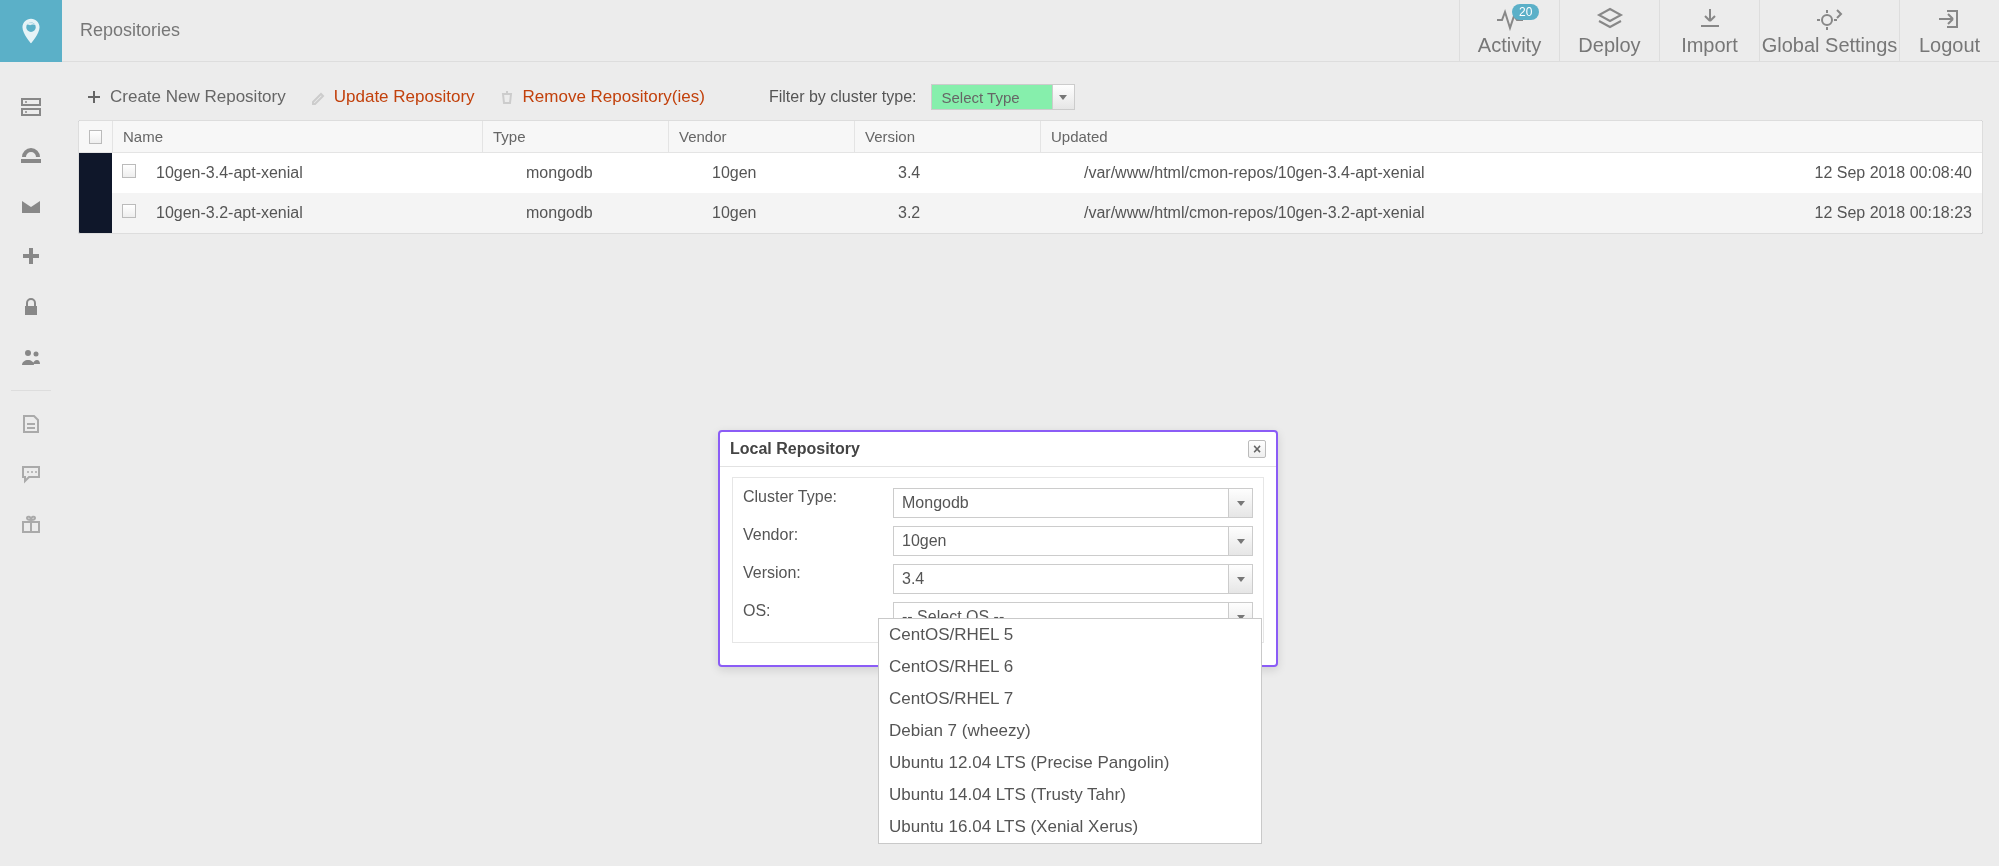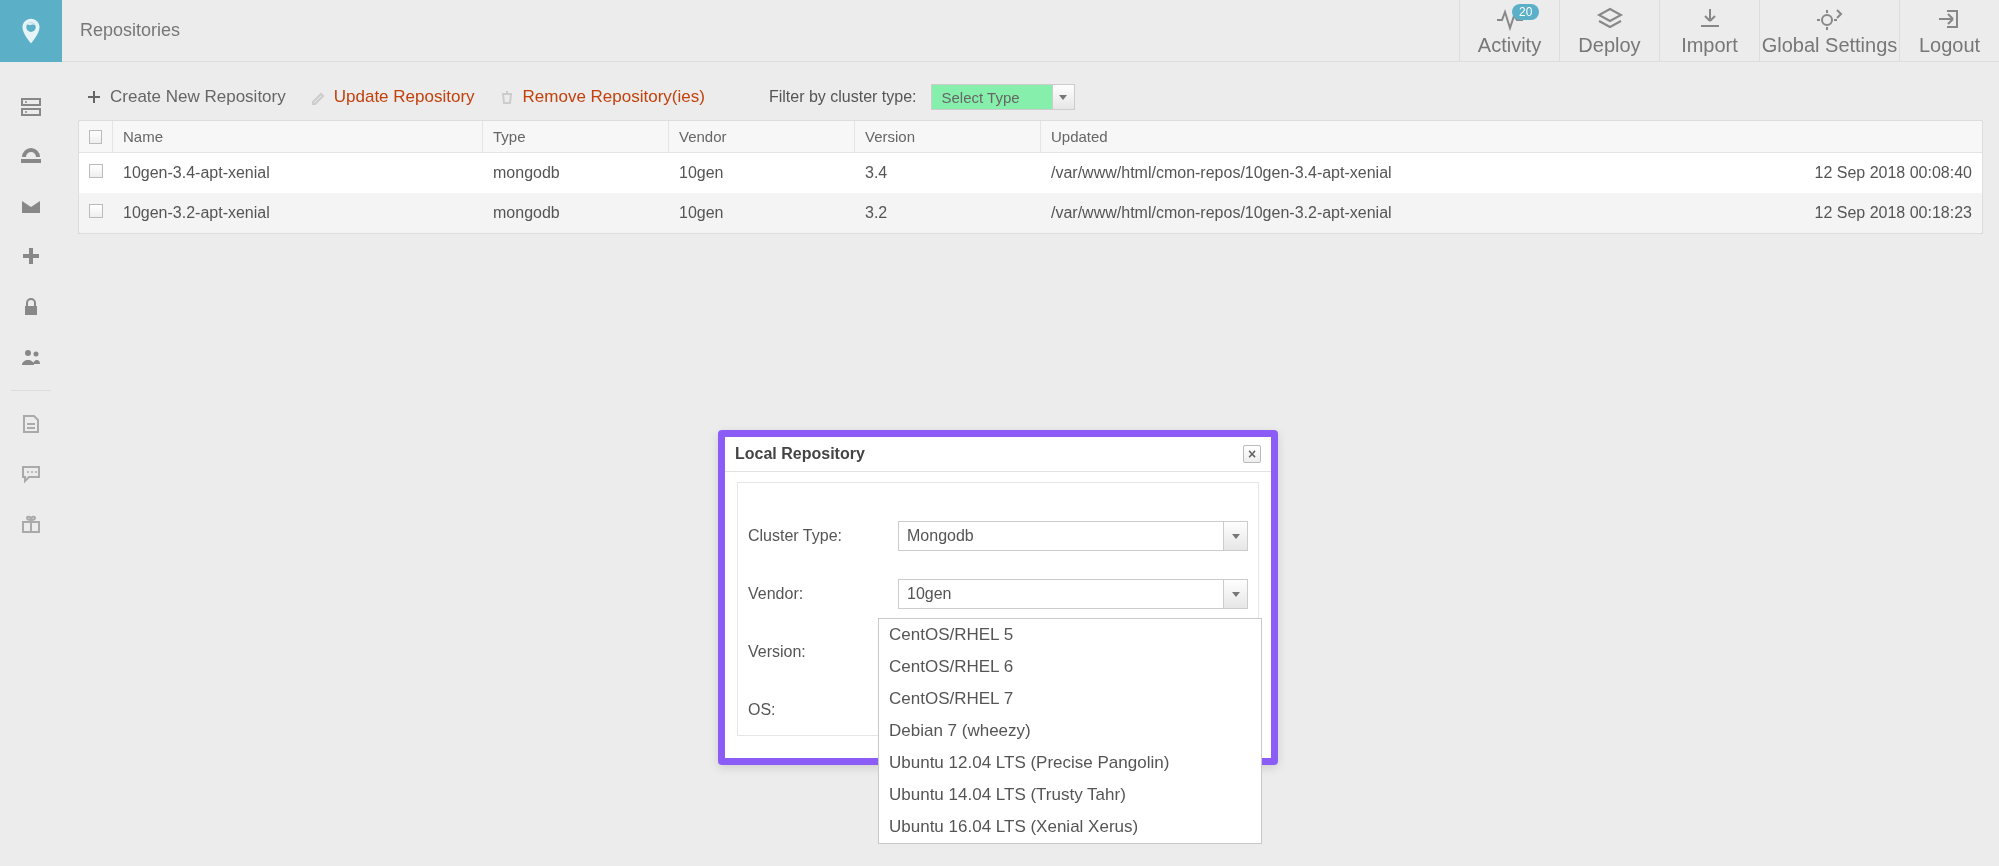--- a/index.html
+++ b/index.html
@@ -35,42 +35,42 @@
 .filter-wrap { display: flex; align-items: center; gap: 14px; margin-left: 40px;}
 .select-box { display: flex; align-items: center; background: #86efac; border: 1px solid #ccc; height: 26px; font-size: 15px; color: #666; }
 .select-box .sb-text { padding: 0 10px; min-width: 120px; }
 .select-box .sb-btn { width: 22px; height: 100%; border-left: 1px solid #ccc; background: linear-gradient(#fefefe,#e6e6e6); display: flex; align-items: center; justify-content: center; }
 .select-box .sb-btn::after { content: ""; border-left: 4px solid transparent; border-right: 4px solid transparent; border-top: 5px solid #777; }
 
 
 .grid { border: 1px solid #ddd; background: #0f172a; border-radius: 2px; }
 .gh { display: flex; background: #f7f7f7; border-bottom: 1px solid #e4e4e4; height: 32px; align-items: center; font-size: 15px; color: #666; }
 .gh > div, .gr > div { padding: 0 10px; }
-.gr { display: flex; height: 40px; align-items: center; background: #fff; font-size: 16px; color: #555; }
+.gr { display: flex; height: 40px; align-items: center; background: #fff; font-size: 16px; color: #555; margin-left: 33px; }
 .gr.alt { background: #f4f4f4; }
 .col-chk { width: 34px; text-align: center; }
 .col-name { width: 370px; }
 .col-type { width: 186px; }
 .col-vendor { width: 186px; }
 .col-version { width: 186px; }
 .col-path { flex: 1; }
 .col-updated { width: 220px; text-align: right; }
 .gh .col-updated { text-align: left; }
 .gh > div { border-right: 1px solid #e4e4e4; height: 100%; display:flex; align-items:center;}
 .gh > div:last-child { border-right:none; }
 .chkbox { width:14px; height:14px; border:1px solid #bbb; background: linear-gradient(#fff,#eee); display:inline-block; }
 
 
-.dialog { position: absolute; left: 718px; top: 430px; width: 560px; background: #fff; border: 7px solid #8b5cf6; border-radius: 4px; box-shadow: 0 3px 10px rgba(0,0,0,0.12); }
+.dialog { position: absolute; left: 718px; top: 430px; width: 560px; background: #fff; border: 2px solid #8b5cf6; border-radius: 4px; box-shadow: 0 3px 10px rgba(0,0,0,0.12); }
 .dlg-head { display:flex; align-items:center; padding: 8px 10px; border-bottom:1px solid #e2e2e2; font-weight:600; font-size:16px; color:#444; }
 .dlg-close { margin-left:auto; width:18px; height:18px; border:1px solid #bbb; border-radius:2px; background:linear-gradient(#fff,#eee); display:flex; align-items:center; justify-content:center; cursor:pointer; }
 .dlg-close::before { content:"×"; font-size:14px; color:#666; line-height:1;}
 .dlg-body { padding: 10px 12px 22px 12px; }
 .inner-panel { border:1px solid #e6e6e6; padding: 10px 10px; }
-.frow { display:flex; align-items:center; margin-bottom: 8px; margin-top: 28px; }
+.frow { display:flex; align-items:flex-start; margin-bottom: 8px; }
 .frow:last-child { margin-bottom: 0; }
 .flabel { width: 150px; font-size:16px; color:#555; }
 .fselect { flex:1; display:flex; align-items:center; background:#fff; border:1px solid #ccc; height:30px; }
 .fselect .fs-text { flex:1; padding:0 8px; font-size:16px; color:#555; }
 .fselect .fs-btn { width:24px; height:100%; border-left:1px solid #ccc; background:linear-gradient(#fefefe,#e6e6e6); display:flex; align-items:center; justify-content:center; }
 .fselect .fs-btn::after { content:""; border-left:4px solid transparent; border-right:4px solid transparent; border-top:5px solid #777; }
 
 
 .dropdown-list { position:absolute; left:878px; top:618px; width:384px; background:#fff; border:1px solid #c9c9c9; box-shadow: none; }
 .dropdown-list .dd-item { padding: 6px 10px; font-size:17px; color:#555; cursor:pointer; }

